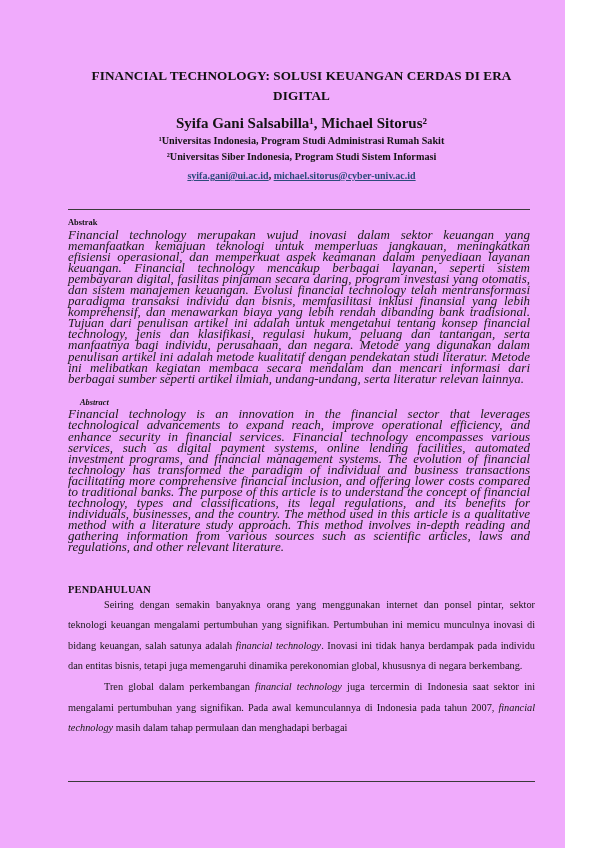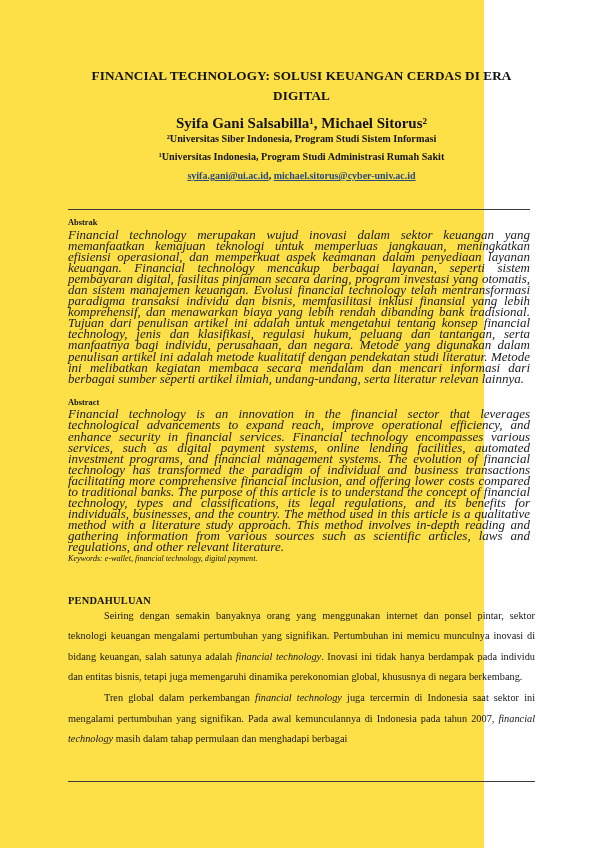--- a/index.html
+++ b/index.html
@@ -11,23 +11,23 @@
     height: 848px;
     background: #ffffff;
     font-family: "Liberation Serif", "DejaVu Serif", serif;
     color: #141414;
     overflow: hidden;
     position: relative;
   }
   .page {
     position: absolute;
     left: 0; top: 0;
-    width: 484px;
+    width: 565px;
     height: 848px;
-    background: #fde047;
+    background: #f0abfc;
   }
   .content {
     position: absolute;
     left: 68px;
     top: 0;
     width: 467px;
   }
 
   
   .title-block {
@@ -84,20 +84,22 @@
     margin-top: 7px;
     width: 462px;
   }
   .abs-heading {
     font-size: 8.4px;
     font-weight: bold;
     line-height: 11px;
     margin-bottom: 0.5px;
   }
   .abs-heading.en {
+    font-style: italic;
+    margin-left: 12px;
   }
   .abs-body {
     font-size: 13px;
     line-height: 11.1px;
     text-align: justify;
     font-style: italic;
     color: #1a1a1a;
   }
   .abs-body.id {
     font-style: normal;
@@ -142,38 +144,37 @@
 <body>
 
 <div class="page">
   <div class="content">
 
     <div class="title-block">
       <div class="doc-title">FINANCIAL TECHNOLOGY: SOLUSI KEUANGAN CERDAS DI ERA DIGITAL</div>
       <div class="authors">
         <span>Syifa Gani Salsabilla¹, Michael Sitorus²</span>
       </div>
+      <div class="affil first">¹Universitas Indonesia, Program Studi Administrasi Rumah Sakit</div>
       <div class="affil">²Universitas Siber Indonesia, Program Studi Sistem Informasi</div>
-      <div class="affil first">¹Universitas Indonesia, Program Studi Administrasi Rumah Sakit</div>
       <div class="emails">
         <a href="#" style="color: rgb(44, 74, 124);">syifa.gani@ui.ac.id</a><span>, </span><a href="#" style="color: rgb(44, 74, 124);">michael.sitorus@cyber-univ.ac.id</a>
       </div>
     </div>
 
     <hr class="rule rule-top">
 
     <div class="abs-section">
       <div class="abs-heading">Abstrak</div>
       <div class="abs-body id"><i>Financial technology merupakan wujud inovasi dalam sektor keuangan yang memanfaatkan kemajuan teknologi untuk memperluas jangkauan, meningkatkan efisiensi operasional, dan memperkuat aspek keamanan dalam penyediaan layanan keuangan. Financial technology mencakup berbagai layanan, seperti sistem pembayaran digital, fasilitas pinjaman secara daring, program investasi yang otomatis, dan sistem manajemen keuangan. Evolusi financial technology telah mentransformasi paradigma transaksi individu dan bisnis, memfasilitasi inklusi finansial yang lebih komprehensif, dan menawarkan biaya yang lebih rendah dibanding bank tradisional. Tujuan dari penulisan artikel ini adalah untuk mengetahui tentang konsep financial technology, jenis dan klasifikasi, regulasi hukum, peluang dan tantangan, serta manfaatnya bagi individu, perusahaan, dan negara. Metode yang digunakan dalam penulisan artikel ini adalah metode kualitatif dengan pendekatan studi literatur. Metode ini melibatkan kegiatan membaca secara mendalam dan mencari informasi dari berbagai sumber seperti artikel ilmiah, undang-undang, serta literatur relevan lainnya.</i></div>
     </div>
 
     <div class="abs-section en">
       <div class="abs-heading en">Abstract</div>
       <div class="abs-body">Financial technology is an innovation in the financial sector that leverages technological advancements to expand reach, improve operational efficiency, and enhance security in financial services. Financial technology encompasses various services, such as digital payment systems, online lending facilities, automated investment programs, and financial management systems. The evolution of financial technology has transformed the paradigm of individual and business transactions facilitating more comprehensive financial inclusion, and offering lower costs compared to traditional banks. The purpose of this article is to understand the concept of financial technology, types and classifications, its legal regulations, and its benefits for individuals, businesses, and the country. The method used in this article is a qualitative method with a literature study approach. This method involves in-depth reading and gathering information from various sources such as scientific articles, laws and regulations, and other relevant literature.</div>
-      <div class="abs-keywords en"><span>Keywords:</span> <span>e-wallet, financial technology, digital payment.</span></div>
     </div>
 
     <div class="section-heading">PENDAHULUAN</div>
 
     <div class="body-par"><span>Seiring dengan semakin banyaknya orang yang menggunakan internet dan ponsel pintar, sektor teknologi keuangan mengalami pertumbuhan yang signifikan. Pertumbuhan ini memicu munculnya inovasi di bidang keuangan, salah satunya adalah </span><i>financial technology</i><span>. Inovasi ini tidak hanya berdampak pada individu dan entitas bisnis, tetapi juga memengaruhi dinamika perekonomian global, khususnya di negara berkembang.</span></div>
 
     <div class="body-par"><span>Tren global dalam perkembangan </span><i>financial technology</i><span> juga tercermin di Indonesia saat sektor ini mengalami pertumbuhan yang signifikan. Pada awal kemunculannya di Indonesia pada tahun 2007, </span><i>financial technology</i><span> masih dalam tahap permulaan dan menghadapi berbagai</span></div>
 
   </div>
 

